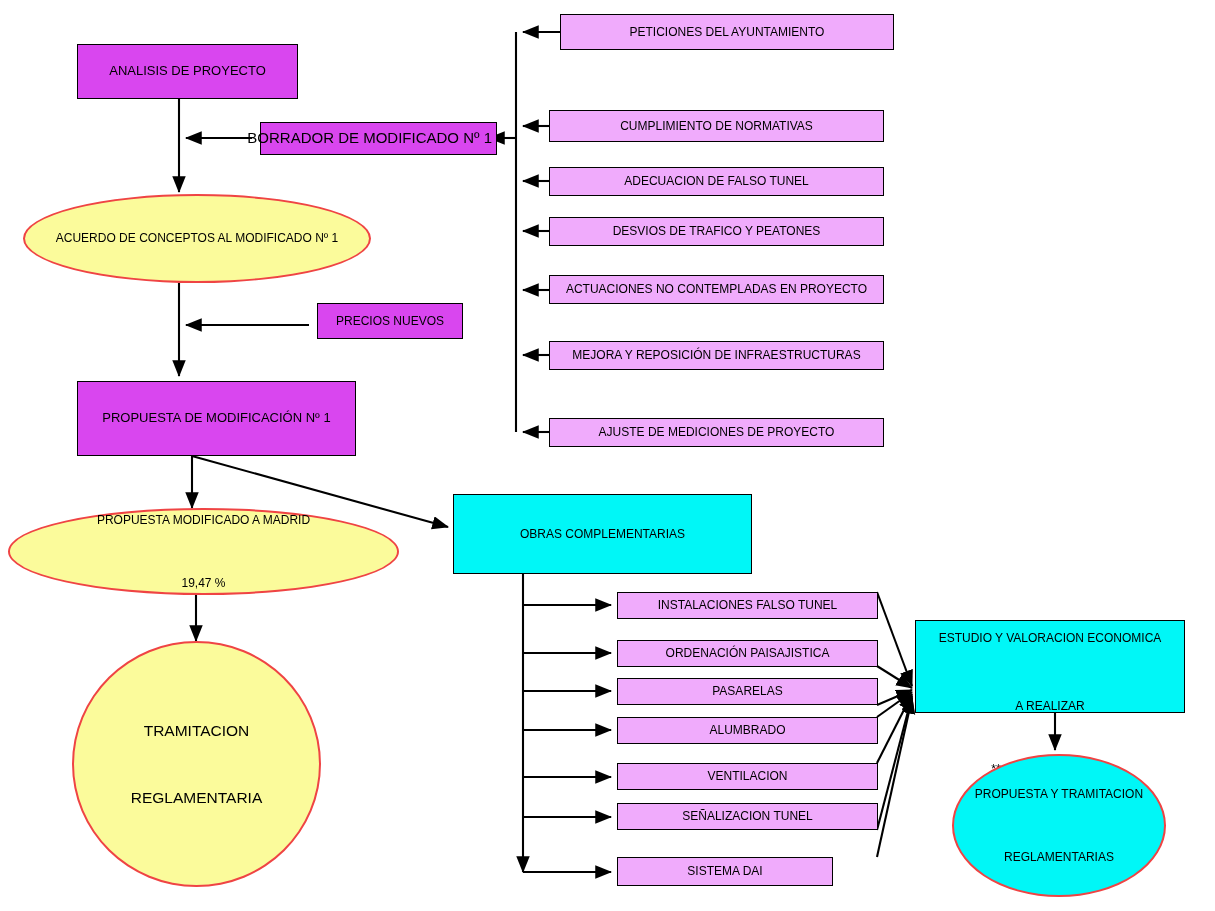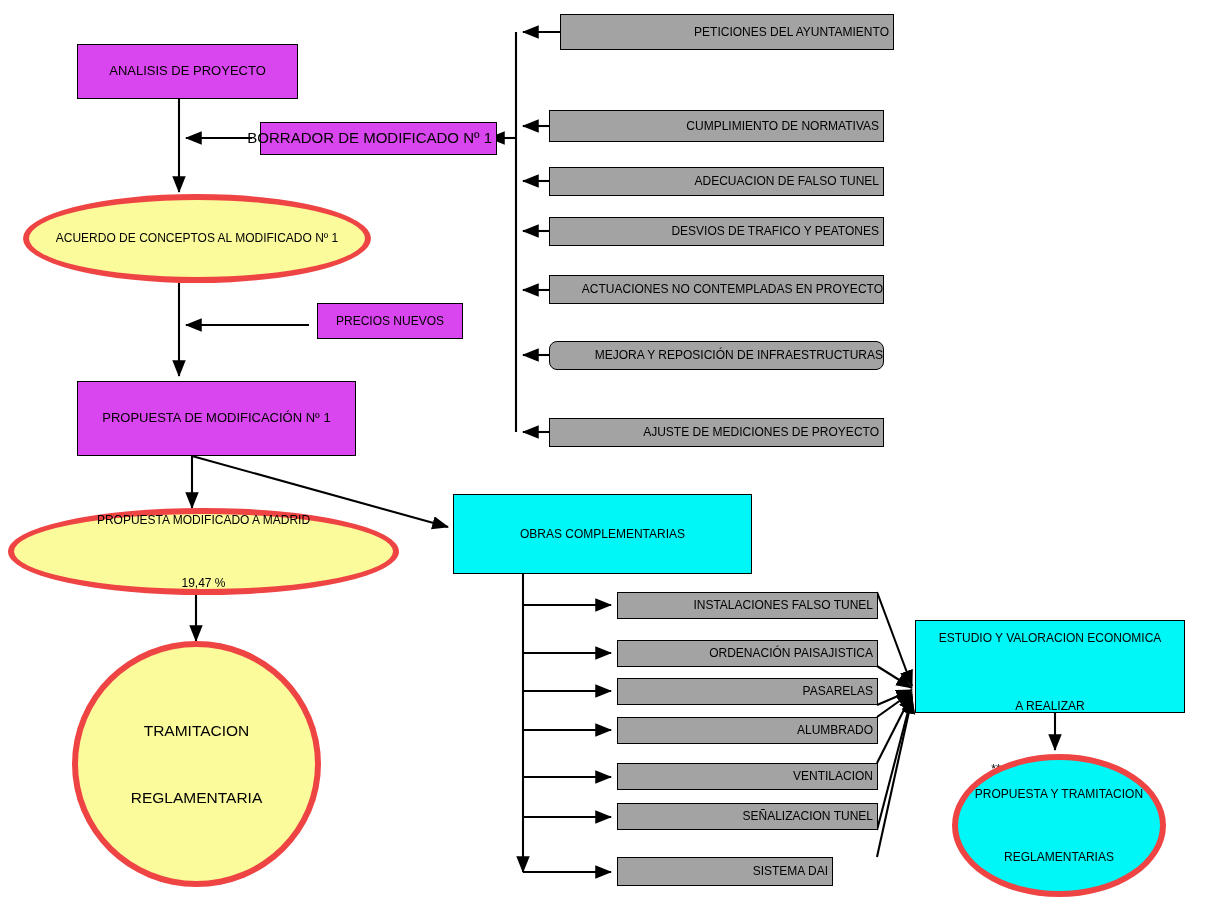--- a/index.html
+++ b/index.html
@@ -31,25 +31,25 @@
     justify-content: center;
     text-align: center;
     color: #000000;
     line-height: 1.25;
     padding: 2px 4px;
   }
   .rect {
     border: 1px solid #000000;
   }
   .ellipse {
-    border: 6px solid #ef4444;
+    border: 2px solid #ef4444;
     border-radius: 50%;
   }
   .fill-blue   { background: #d946ef; margin-left: 8px; }
-  .fill-orange { background: #a3a3a3; justify-content: flex-end; }
+  .fill-orange { background: #f0abfc; }
   .fill-yellow { background: #fbfb9b; }
   .fill-cyan   { background: #00f7f7; }
   .t11 { font-size: 15px; justify-content: flex-end; }
   .t12 { font-size: 12px; }
   .t13 { font-size: 13px; }
   .t15 { font-size: 15.5px; }
   .nowrap { white-space: nowrap; }
   .stack { flex-direction: column; gap: 48px; }
   .gap { margin-top: 5px; }
 </style>
@@ -157,21 +157,21 @@
   </div>
 
   <div class="node rect fill-orange t12 nowrap" style="left:549px; top:217px; width:335px; height:29px;">
     <span>DESVIOS DE TRAFICO Y PEATONES</span>
   </div>
 
   <div class="node rect fill-orange t12 nowrap" style="left:549px; top:275px; width:335px; height:29px; padding:0;">
     <span>ACTUACIONES NO CONTEMPLADAS EN PROYECTO</span>
   </div>
 
-  <div class="node rect fill-orange t12 nowrap" style="left:549px; top:341px; width:335px; height:29px; padding:0;border-radius:8px;">
+  <div class="node rect fill-orange t12 nowrap" style="left:549px; top:341px; width:335px; height:29px; padding:0;">
     <span>MEJORA Y REPOSICIÓN DE INFRAESTRUCTURAS</span>
   </div>
 
   <div class="node rect fill-orange t12 nowrap" style="left:549px; top:418px; width:335px; height:29px;">
     <span>AJUSTE DE MEDICIONES DE PROYECTO</span>
   </div>
 
   <div class="node rect fill-cyan t12 nowrap" style="left:453px; top:494px; width:299px; height:80px;">
     <span>OBRAS   COMPLEMENTARIAS</span>
   </div>

